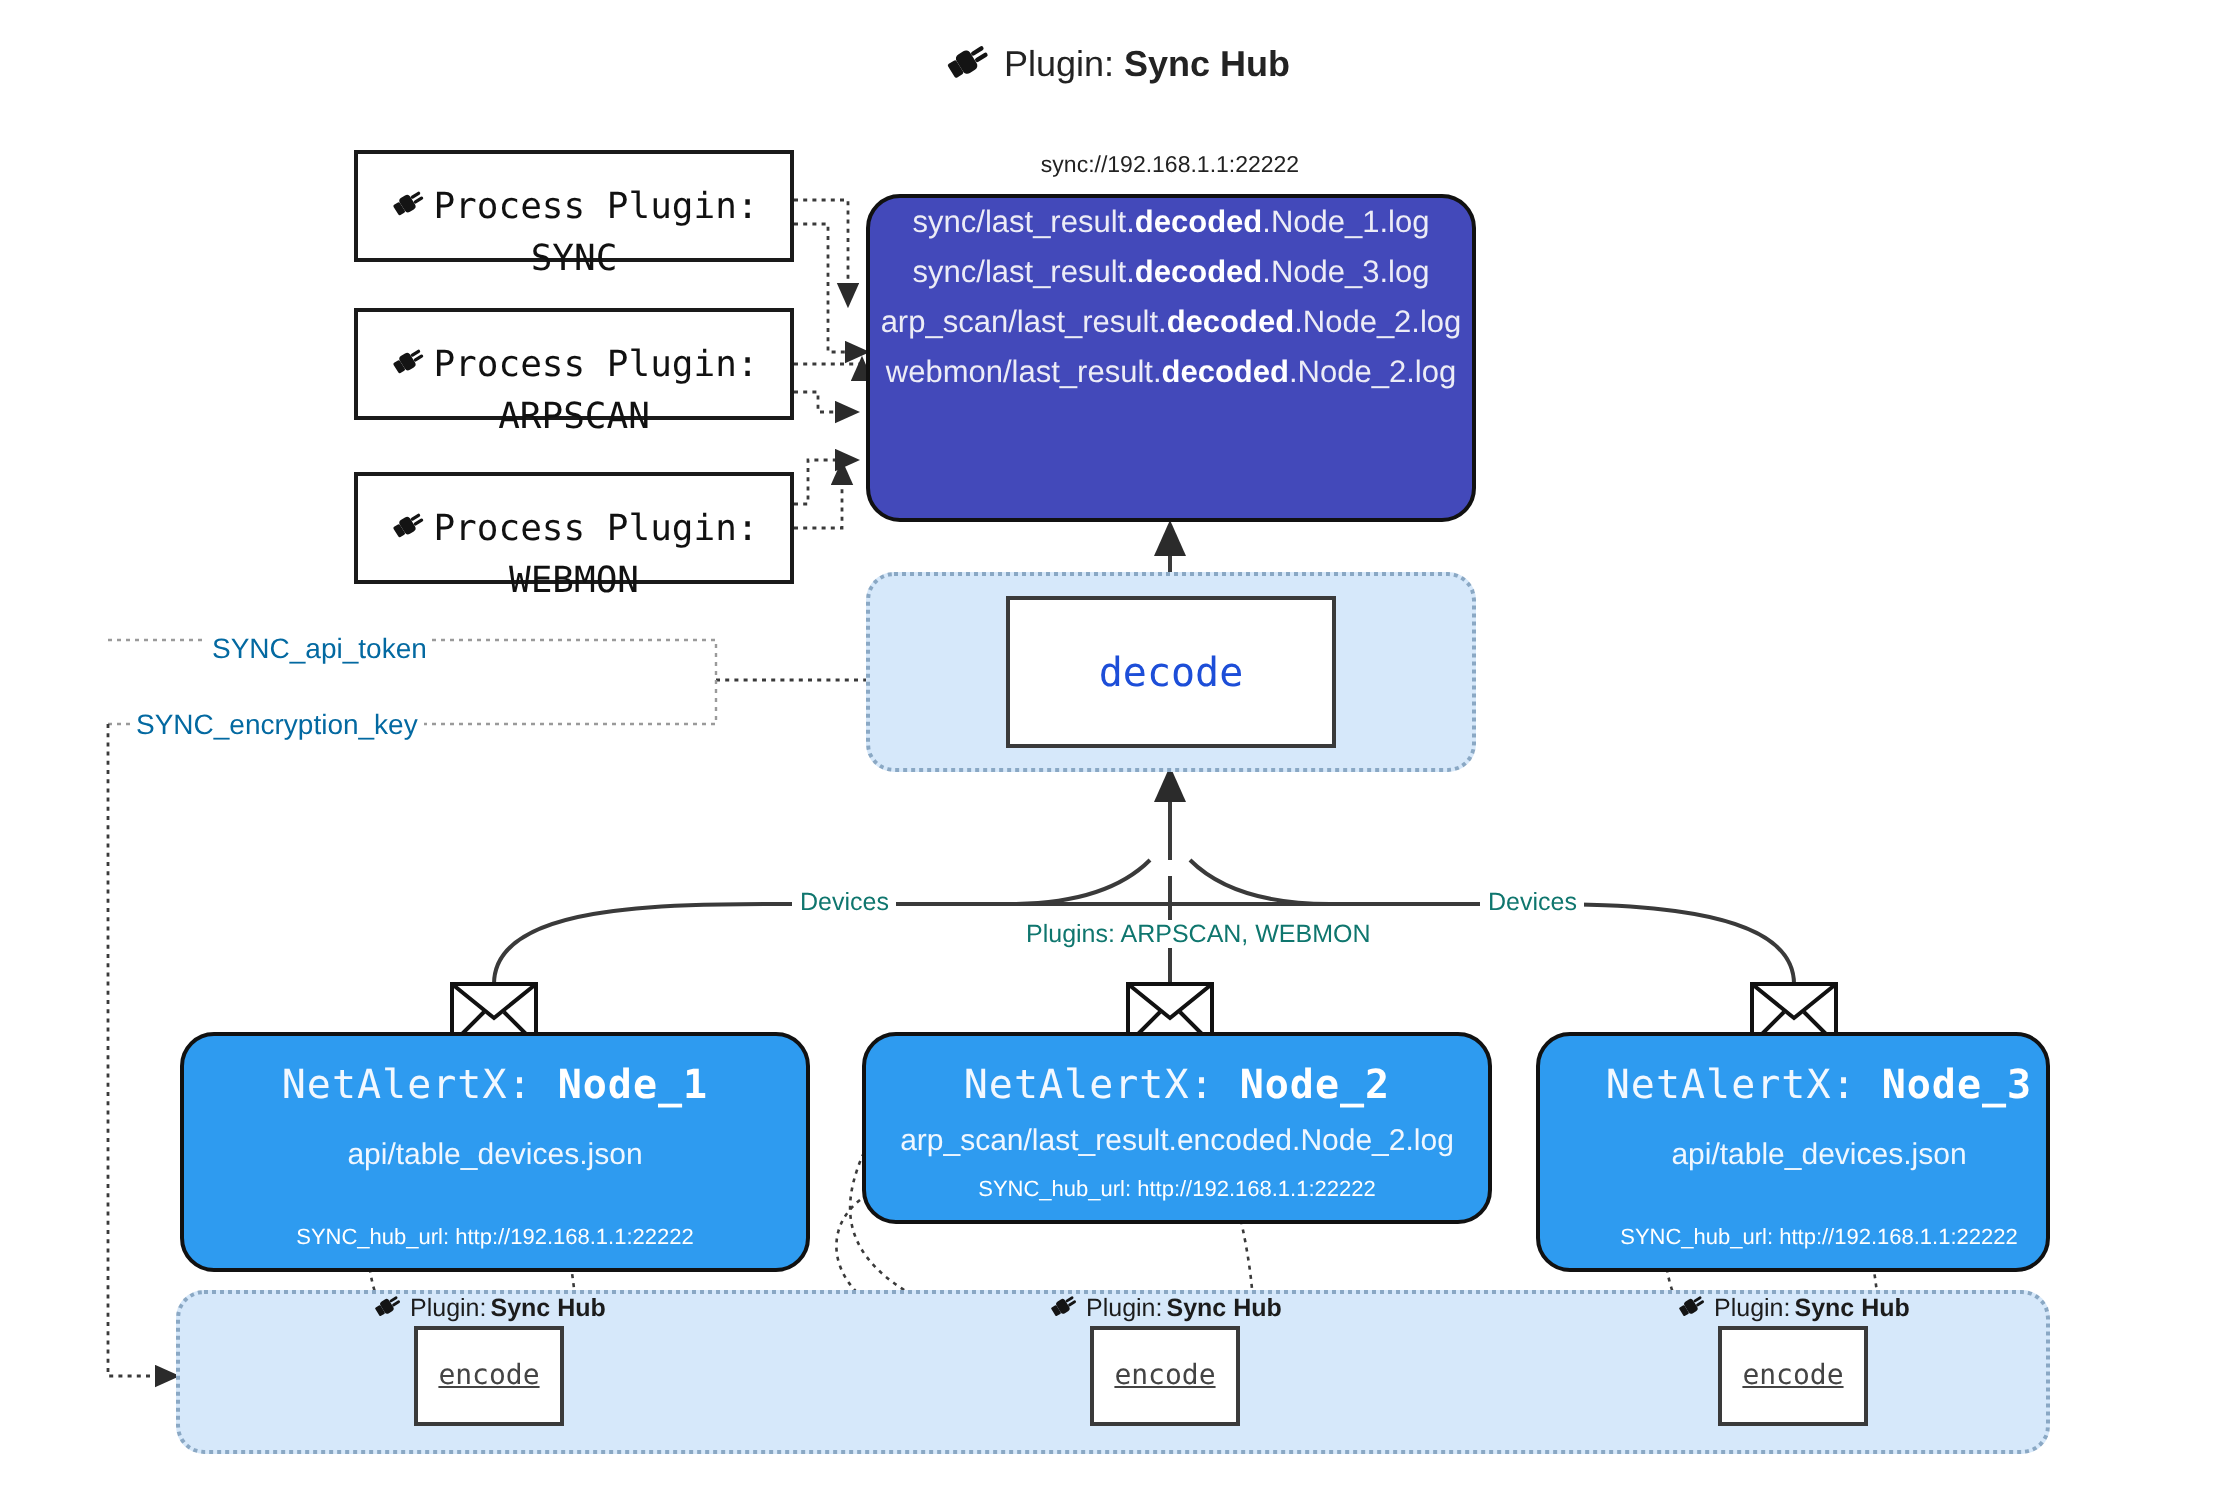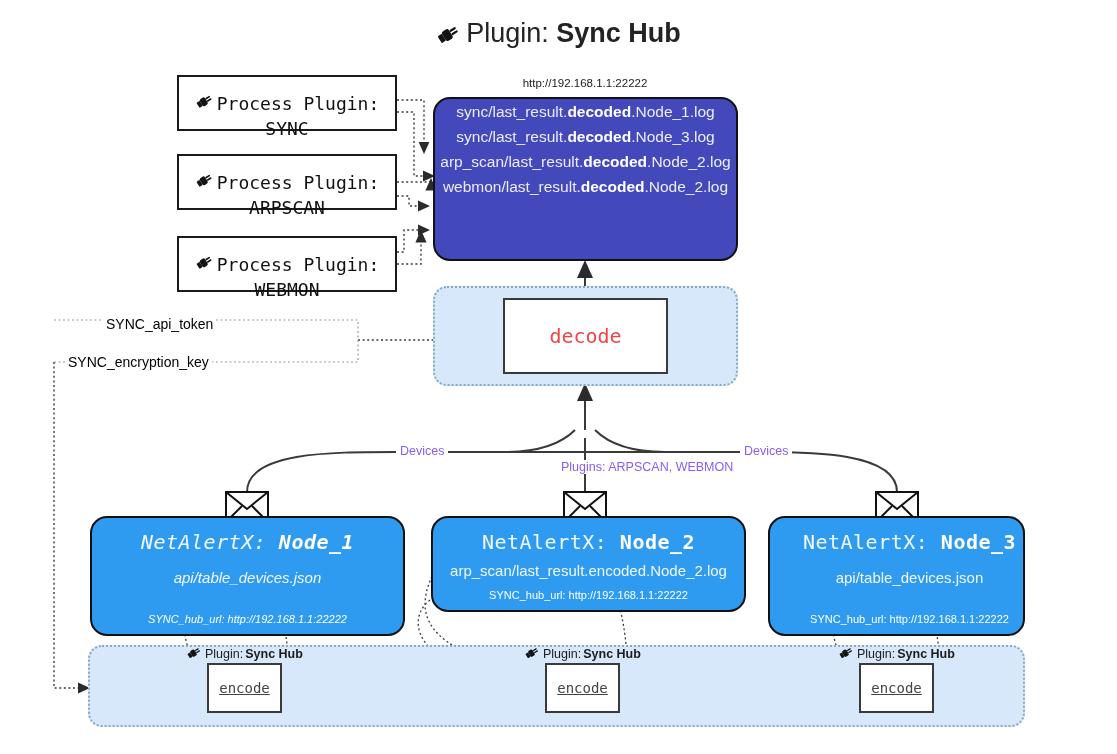--- a/index.html
+++ b/index.html
@@ -4,21 +4,21 @@
 <style>
   html,body{margin:0;padding:0;background:#ffffff;}
   body{width:1117px;height:754px;position:relative;overflow:hidden;
        font-family:"Liberation Sans",sans-serif;color:#1f1f1f;}
   #canvas{position:absolute;inset:0;width:1117px;height:754px;}
   svg.layer{position:absolute;left:0;top:0;width:1117px;height:754px;pointer-events:none;}
 
   .abs{position:absolute;box-sizing:border-box;}
 
   
-  #title{left:0;top:18px;width:1117px;text-align:center;font-size:27px;color:#232323;}
+  #title{left:0;top:18px;width:1117px;text-align:center;font-size:18px;color:#232323;}
   #title .plug{display:inline-block;vertical-align:-4px;margin-right:4px;}
   #title b{font-weight:bold;}
 
   
   .procbox{background:#ffffff;border:2.5px solid #1a1a1a;
            font-family:"DejaVu Sans Mono","Liberation Mono",monospace;
            font-size:18px;color:#111;display:flex;flex-direction:column;
            align-items:center;justify-content:center;line-height:1.38;}
   .procbox .l1{display:flex;align-items:center;gap:2px;margin-top:28px;}
   .procbox .l2{}
@@ -32,37 +32,37 @@
   #hub .logline{font-size:15.5px;line-height:1.62;color:#ececf6;white-space:nowrap;}
   #hub .logline b{font-weight:bold;color:#ffffff;}
   #huburl{font-size:11.5px;color:#222;text-align:center;}
 
   
   .bluebox{background:#d6e8fa;border:2px dotted #8aa8c4;border-radius:14px;}
 
   
   .whitebox{background:#ffffff;border:2.5px solid #3a3a3a;
             display:flex;align-items:center;justify-content:center;
-            font-family:"DejaVu Sans Mono","Liberation Mono",monospace;color:#ef4444;}
+            font-family:"DejaVu Sans Mono","Liberation Mono",monospace;color:#1d4ed8;}
   #decodebox{font-size:20px;}
   .encodebox{font-size:14px;color:#444;text-decoration:underline;}
 
   
   .nodebox{background:#2e9bf0;border:2.5px solid #111;border-radius:17px;
            color:#ffffff;display:flex;flex-direction:column;align-items:center;}
   .nodebox .ntitle{font-family:"DejaVu Sans Mono","Liberation Mono",monospace;
            font-size:20px;margin-top:12px;letter-spacing:.5px;color:#f2f8ff;}
   .nodebox .ntitle b{font-weight:bold;color:#ffffff;}
   .nodebox .nline{font-size:15px;color:#f0f7ff;white-space:nowrap;}
   .nodebox .nfoot{font-size:11px;color:#ffffff;white-space:nowrap;position:absolute;bottom:9px;}
 
   
-  .edgelabel{font-size:12.5px;color:#8b5cf6;background:#ffffff;
+  .edgelabel{font-size:12.5px;color:#0f766e;background:#ffffff;
              padding:0 4px;white-space:nowrap;}
-  .synclabel{font-size:14px;color:#000000;background:#ffffff;padding:0 3px;white-space:nowrap;}
+  .synclabel{font-size:14px;color:#0369a1;background:#ffffff;padding:0 3px;white-space:nowrap;}
   .plugcap{font-size:12.5px;color:#1c1c1c;white-space:nowrap;display:flex;align-items:center;gap:2px;}
   .plugcap b{font-weight:bold;}
 </style>
 </head>
 <body>
 
 <div id="canvas">
 
   <svg class="layer">
     <defs>
@@ -176,21 +176,21 @@
           <rect x="15" y="9" width="7" height="2.2" rx="1.1" fill="#141414"></rect>
           <rect x="15" y="12.8" width="7" height="2.2" rx="1.1" fill="#141414"></rect>
         </g>
           </svg>
       </span>
       <span>Process Plugin:</span>
     </div>
     <div class="l2">WEBMON</div>
   </div>
 
-  <div class="abs" id="huburl" style="left:485px;top:77px;width:200px;">http://192.168.1.1:22222</div>
+  <div class="abs" id="huburl" style="left:485px;top:77px;width:200px;">sync://192.168.1.1:22222</div>
 
   <div class="abs" id="hub" style="left:433px;top:97px;width:305px;height:164px;">
     <div class="logline">
       <span>sync/last_result.</span><b>decoded</b><span>.Node_1.log</span>
     </div>
     <div class="logline">
       <span>sync/last_result.</span><b>decoded</b><span>.Node_3.log</span>
     </div>
     <div class="logline">
       <span>arp_scan/last_result.</span><b>decoded</b><span>.Node_2.log</span>
@@ -203,21 +203,21 @@
   <div class="abs bluebox" style="left:433px;top:286px;width:305px;height:100px;"></div>
   <div class="abs whitebox" id="decodebox" style="left:503px;top:298px;width:165px;height:76px;">
     <span>decode</span>
   </div>
 
   <div class="abs synclabel" style="left:103px;top:316px;">SYNC_api_token</div>
   <div class="abs synclabel" style="left:65px;top:354px;">SYNC_encryption_key</div>
 
   <div class="abs edgelabel" style="left:396px;top:444px;">Devices</div>
   <div class="abs edgelabel" style="left:740px;top:444px;">Devices</div>
-  <div class="abs edgelabel" style="left:509px;top:460px;margin-left:48px;">Plugins: ARPSCAN, WEBMON</div>
+  <div class="abs edgelabel" style="left:509px;top:460px;">Plugins: ARPSCAN, WEBMON</div>
 
   <div class="abs" style="left:225px;top:491px;">
     <svg width="44" height="32" viewBox="0 0 44 32">
       <rect x="1" y="1" width="42" height="30" fill="#ffffff" stroke="#111" stroke-width="2"></rect>
       <path d="M1,1 L22,18 L43,1" fill="none" stroke="#111" stroke-width="2"></path>
       <path d="M1,31 L17,15 M43,31 L27,15" fill="none" stroke="#111" stroke-width="2"></path>
     </svg>
   </div>
   <div class="abs" style="left:563px;top:491px;">
     <svg width="44" height="32" viewBox="0 0 44 32">
@@ -227,21 +227,21 @@
     </svg>
   </div>
   <div class="abs" style="left:875px;top:491px;">
     <svg width="44" height="32" viewBox="0 0 44 32">
       <rect x="1" y="1" width="42" height="30" fill="#ffffff" stroke="#111" stroke-width="2"></rect>
       <path d="M1,1 L22,18 L43,1" fill="none" stroke="#111" stroke-width="2"></path>
       <path d="M1,31 L17,15 M43,31 L27,15" fill="none" stroke="#111" stroke-width="2"></path>
     </svg>
   </div>
 
-  <div class="abs nodebox" style="left:90px;top:516px;width:315px;height:120px;position:absolute;font-style:italic;">
+  <div class="abs nodebox" style="left:90px;top:516px;width:315px;height:120px;position:absolute;">
     <div class="ntitle">
       <span>NetAlertX: </span><b>Node_1</b>
     </div>
     <div class="nline" style="margin-top:15px;">api/table_devices.json</div>
     <div class="nfoot">SYNC_hub_url: http://192.168.1.1:22222</div>
   </div>
 
   <div class="abs nodebox" style="left:431px;top:516px;width:315px;height:96px;position:absolute;">
     <div class="ntitle">
       <span>NetAlertX: </span><b>Node_2</b>

